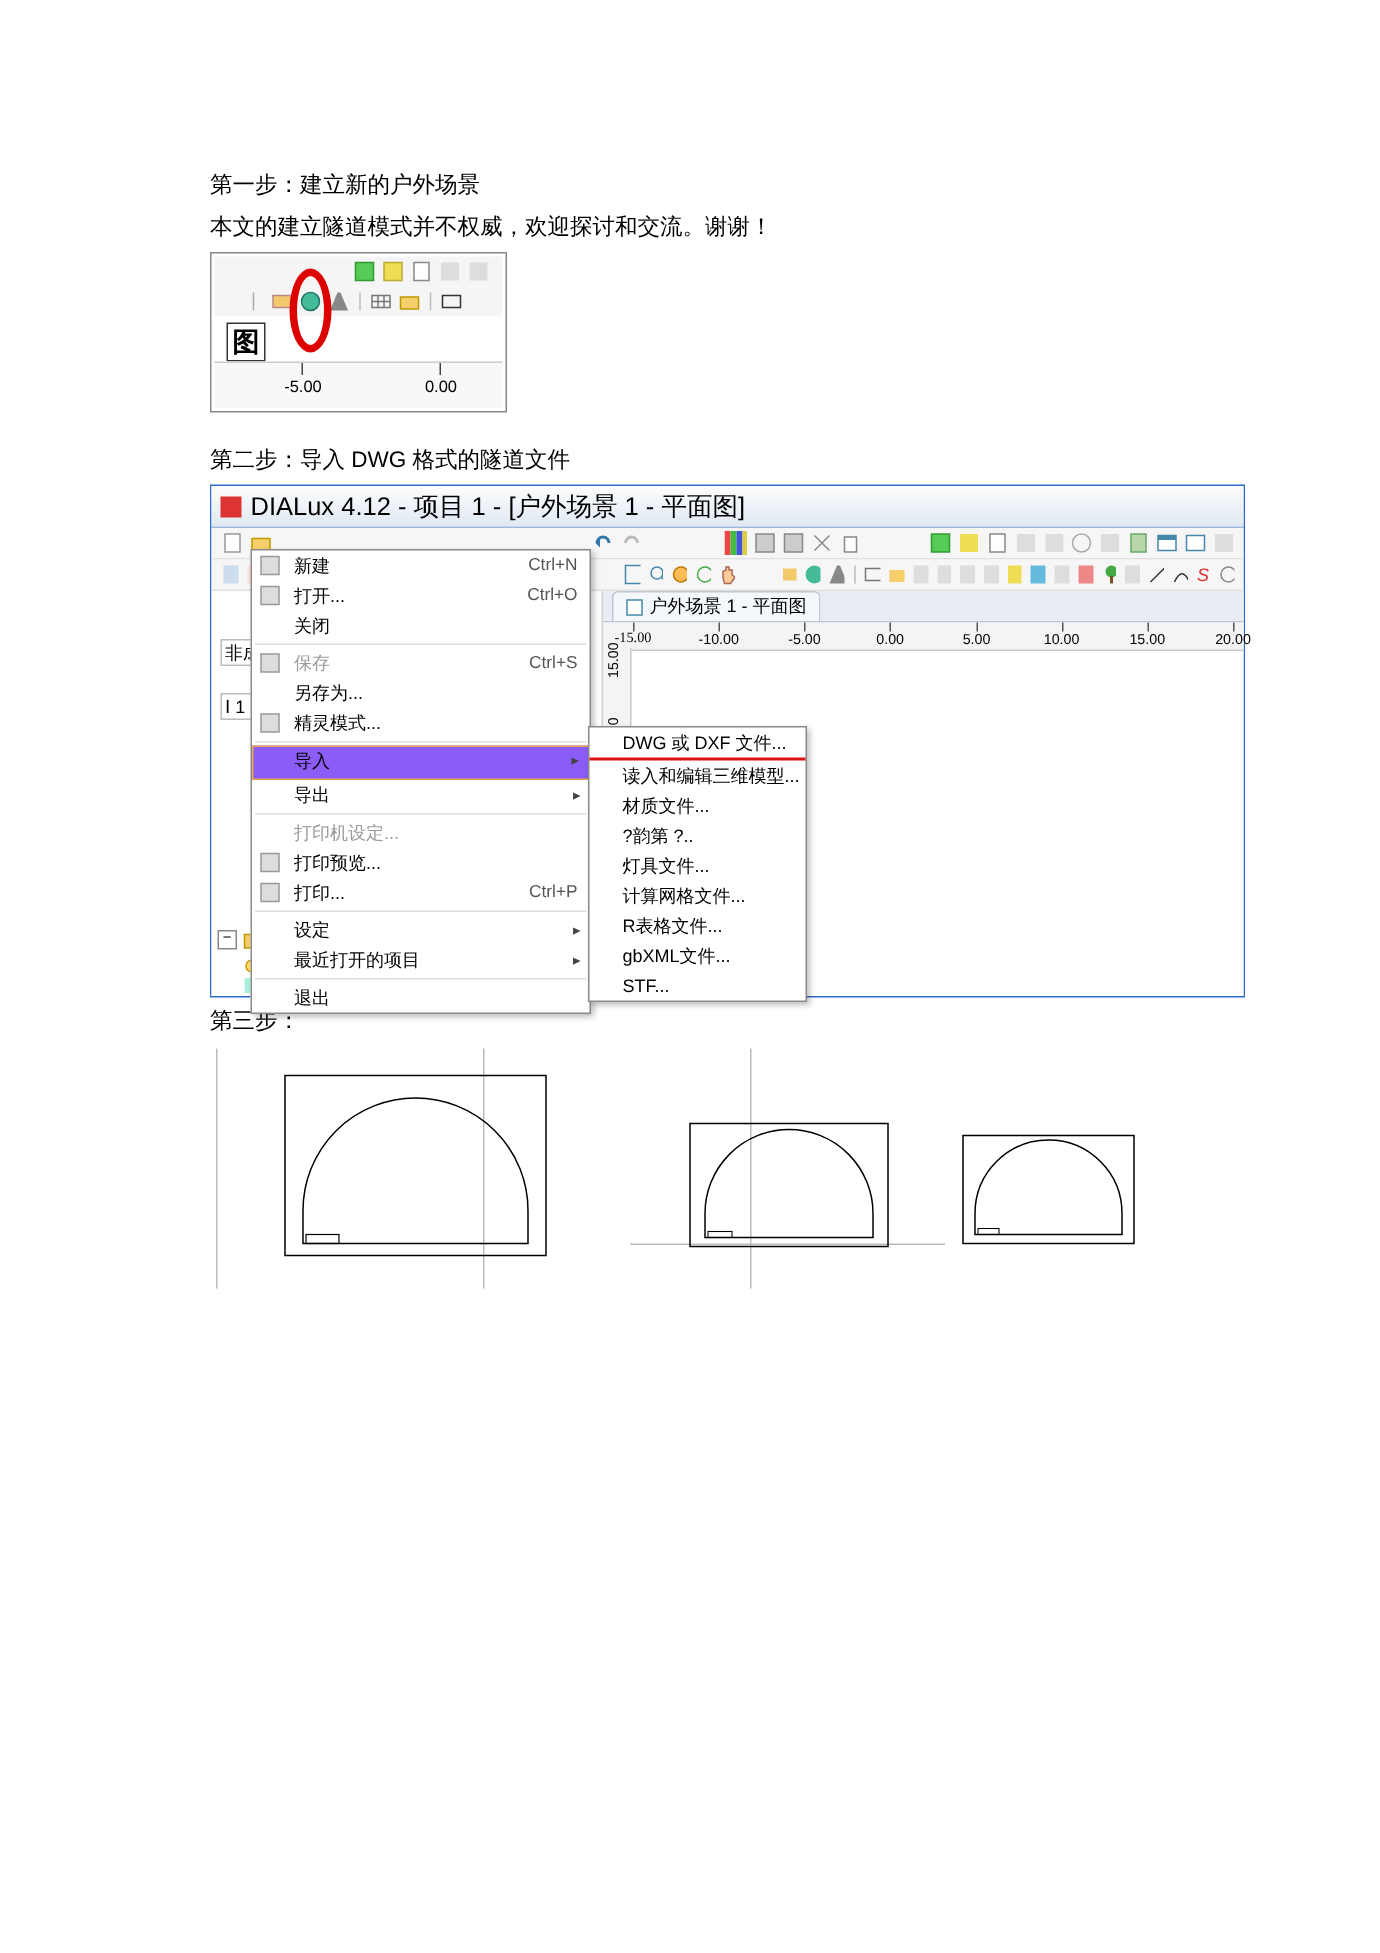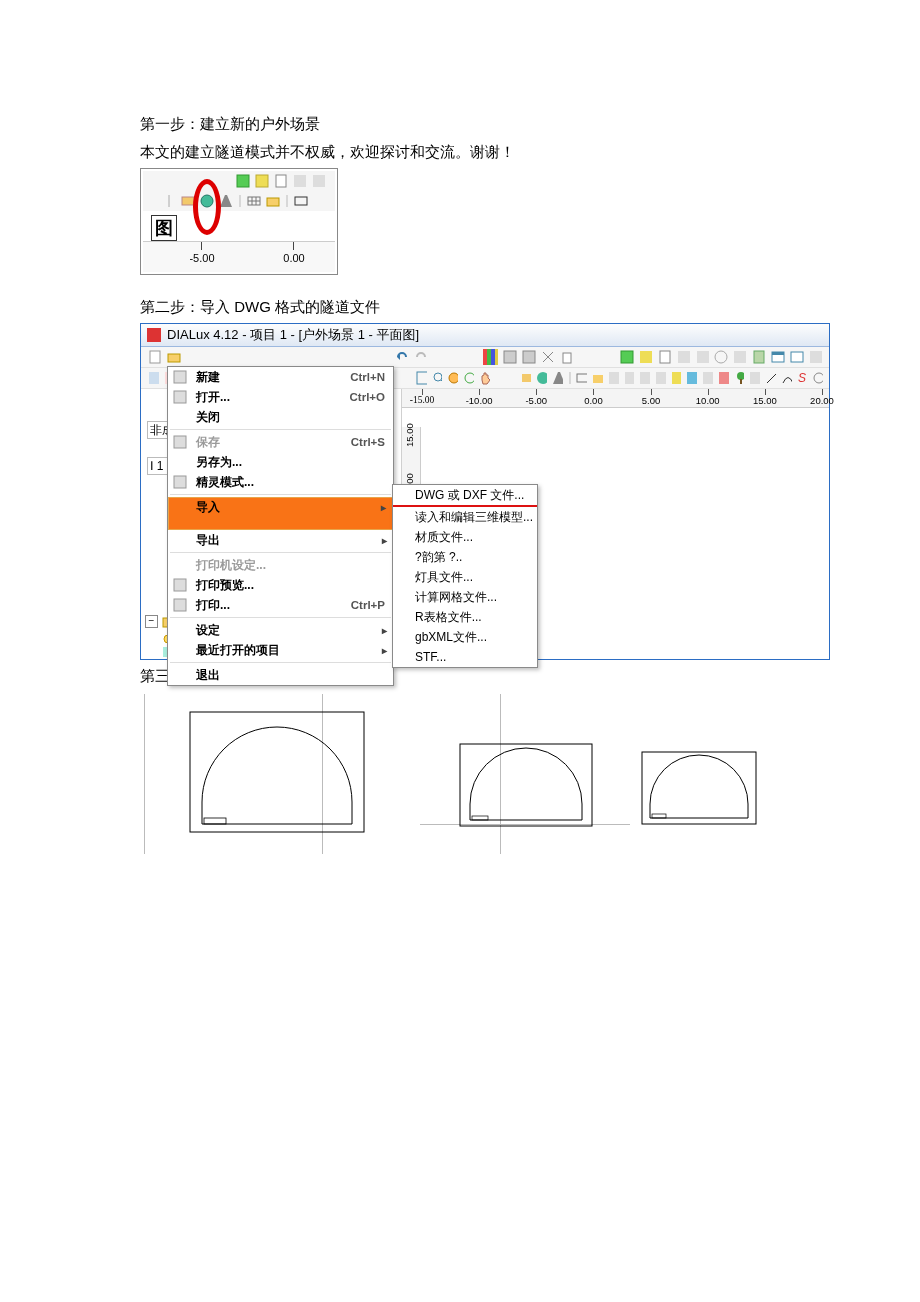--- a/index.html
+++ b/index.html
@@ -68,21 +68,21 @@
     width: 688px;
     border:1px solid #2b6dc4;
     background:#fff;
     font-size:12px;
     position:relative;
     margin-bottom:4px;
   }
   .titlebar {
     background: linear-gradient(#fdfdfd,#dfe8f4);
     display:flex; align-items:center; gap:6px;
-    padding:2px 6px; font-size:13px;
+    padding:2px 6px; font-size:17px;
     border-bottom:1px solid #9cb8df;
   }
   .titlebar .logo { width:14px; height:14px; background:#d33; }
   .menubar {
     display:flex; gap:2px;
     padding:2px 6px;
     background:#f0f0f0;
     border-bottom:1px solid #ddd;
   }
   .menubar .mi { padding:0 6px; }
@@ -104,32 +104,31 @@
   }
   .ts-ico { width:16px; height:16px; }
   .dropdown {
     position:absolute;
     left:26px; top:42px;
     width:225px;
     background:#fff;
     border:1px solid #8a8a8a;
     box-shadow:2px 2px 4px rgba(0,0,0,.25);
     z-index:5;
-    font-weight:bold;
   }
   .dd-row {
     display:flex; align-items:center;
     height:20px;
     padding:0 8px 0 28px;
     position:relative;
     white-space:nowrap;
   }
   .dd-row.dis { color:#9a9a9a; }
   .dd-row .sc { margin-left:auto; color:#555; font-size:11.5px;}
-  .dd-row.hov { background:#f97316; border:1px solid #e8a54a; height:18px; padding:0 7px 13px 27px;}
+  .dd-row.hov { background:#8b5cf6; border:1px solid #e8a54a; height:18px; padding:0 7px 3px 27px;}
   .dd-sep { height:1px; background:#ddd; margin:2px 2px; }
   .dd-arrow::after { content:"▸"; position:absolute; right:6px; font-size:10px; color:#444; }
   .dd-ico { position:absolute; left:4px; width:16px; height:16px; }
   .submenu {
     position:absolute;
     left:251px; top:160px;
     width:144px;
     background:#fff;
     border:1px solid #8a8a8a;
     box-shadow:2px 2px 4px rgba(0,0,0,.25);
@@ -610,20 +609,28 @@
           <div class="tn lv2" style="color:#8b5cf6; overflow:hidden; height:10px;font-family:Liberation Serif, serif;">
             <svg width="14" height="14">
                 <rect x="2" y="2" width="10" height="10" fill="#aed"></rect>
               </svg>
             <span>户外场景 1</span>
           </div>
         </div>
       </div>
 
       <div class="drawpane">
+        <div class="tabbar">
+          <div class="tab">
+            <svg width="12" height="12">
+                <rect x="1" y="1" width="10" height="10" fill="#fff" stroke="#48a"></rect>
+              </svg>
+            <span>户外场景 1 - 平面图</span>
+          </div>
+        </div>
         <div class="hruler" id="hruler">
             <div class="tk" style="left: 20px;"></div>
             <div class="lb" style="left: 20px; font-family: Liberation Serif, serif;">-15.00</div>
             <div class="tk" style="left: 77.1429px;"></div>
             <div class="lb" style="left: 77.1429px;">-10.00</div>
             <div class="tk" style="left: 134.286px;"></div>
             <div class="lb" style="left: 134.286px;">-5.00</div>
             <div class="tk" style="left: 191.429px;"></div>
             <div class="lb" style="left: 191.429px;">0.00</div>
             <div class="tk" style="left: 248.571px;"></div>

